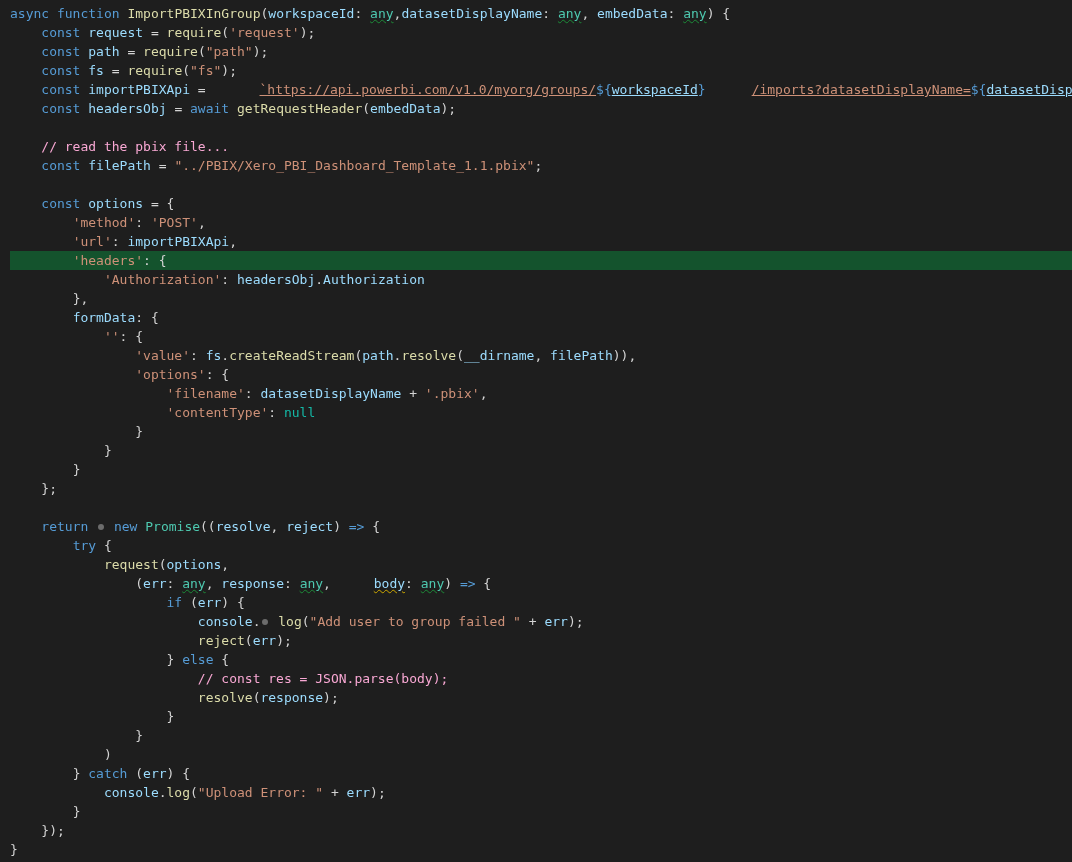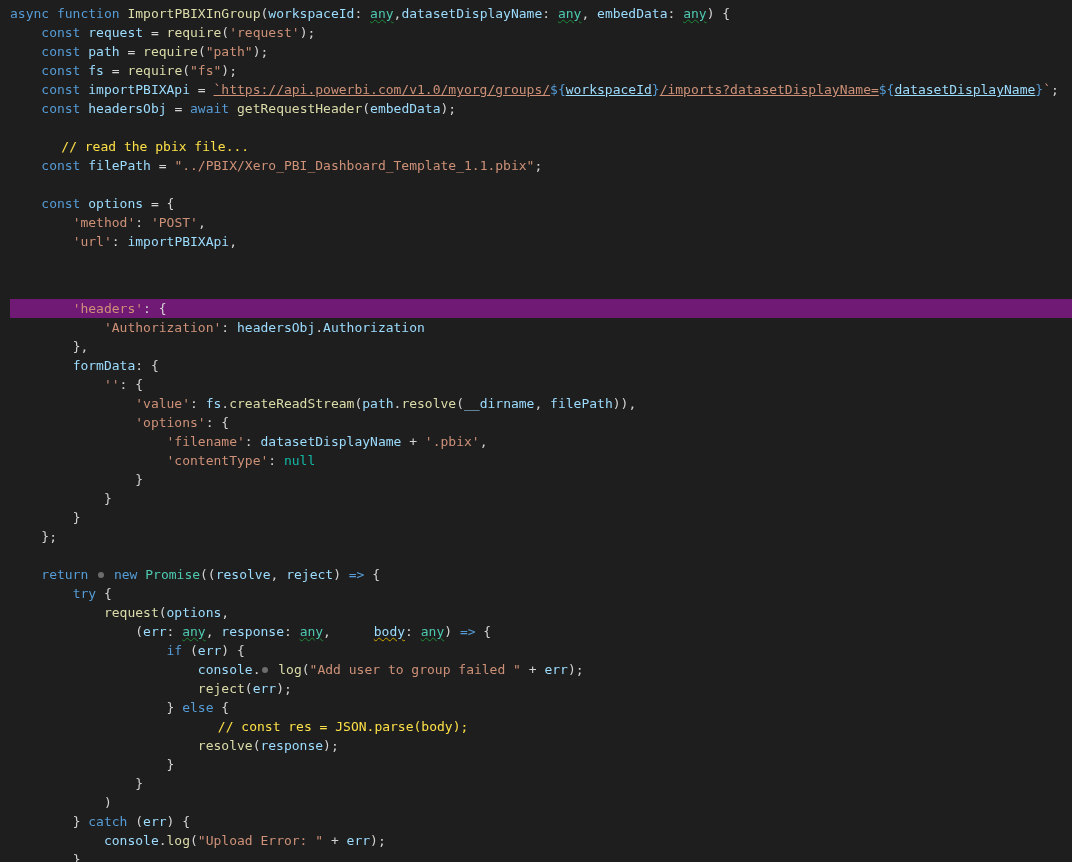--- a/index.html
+++ b/index.html
@@ -1,27 +1,27 @@
 <!DOCTYPE html>
 <html><head>
 <meta charset="utf-8">
 <style>
   * { margin:0; padding:0; box-sizing:border-box; }
   html,body { width:1072px; height:862px; background:#1e1e1e; font-family:Consolas,'Courier New',monospace; font-size:13px; overflow:hidden; }
   .editor { padding:4px 0 20px 10px; line-height:19px; color:#d4d4d4; white-space:pre; }
   .line { position:relative; height:19px; }
-  .line.hl { background:#701a75;margin-top:48px; }
+  .line.hl { background:#14532d; }
   .kw   { color:#569cd6; }              
   .fn   { color:#dcdcaa; }              
   .var  { color:#9cdcfe; }              
   .str  { color:#ce9178; }              
-  .tstr { color:#ce9178; text-decoration:underline; }
+  .tstr { color:#ce9178; text-decoration:underline;margin-left:46px; }
   .pun  { color:#d4d4d4; }
   .op   { color:#d4d4d4; }
-  .cm   { color:#fde047;margin-left:20px; }              
+  .cm   { color:#f9a8d4; }              
   .cls  { color:#4ec9b0; }
   .null { color:#14b8a6; }
   .tvar { color:#9cdcfe; text-decoration:underline; }
   .squig { text-decoration:underline wavy #1b8a37; text-decoration-thickness:1px; }
   .squigw{ text-decoration:underline wavy #cca700; text-decoration-thickness:1px;margin-left:35px; }
   .dot   { display:inline-block;width:6px;height:6px;border-radius:50%;background:#6c6c6c;vertical-align:middle;margin:0 2px 2px 2px;}
 </style>
 </head>
 <body>
 

